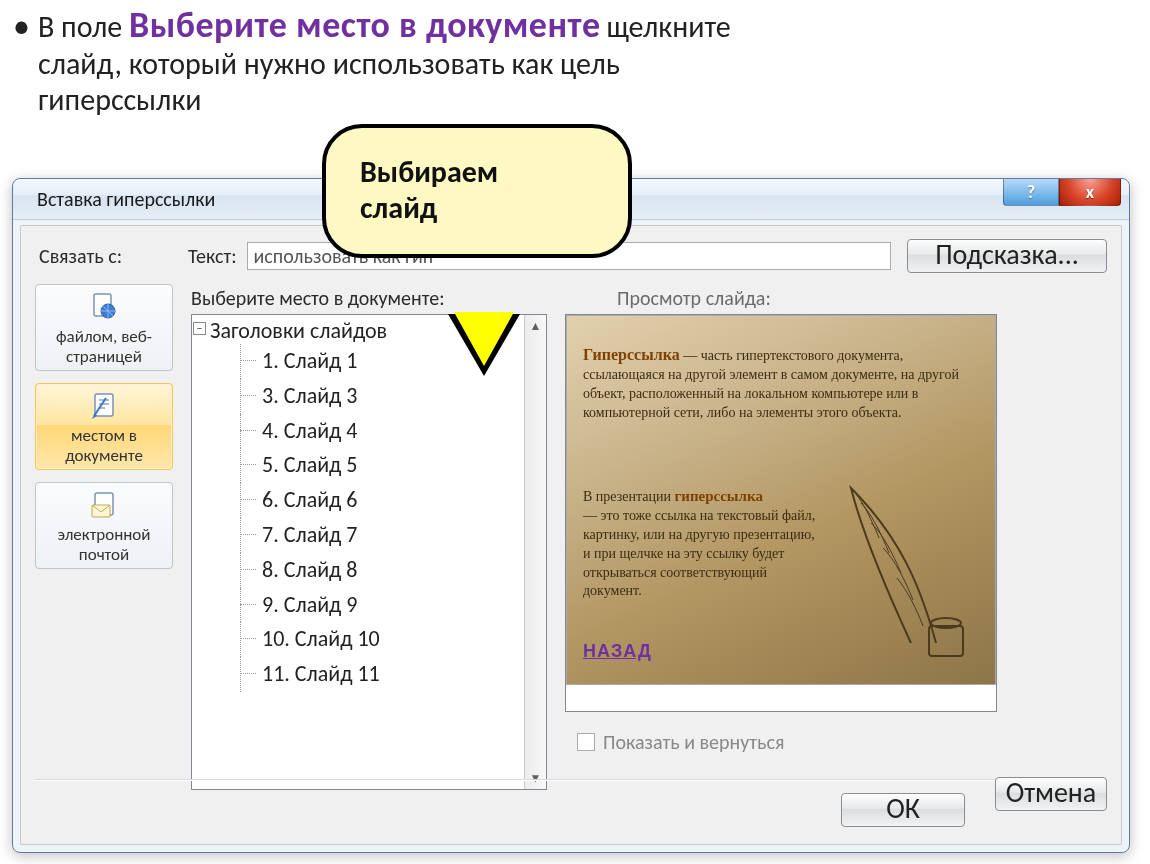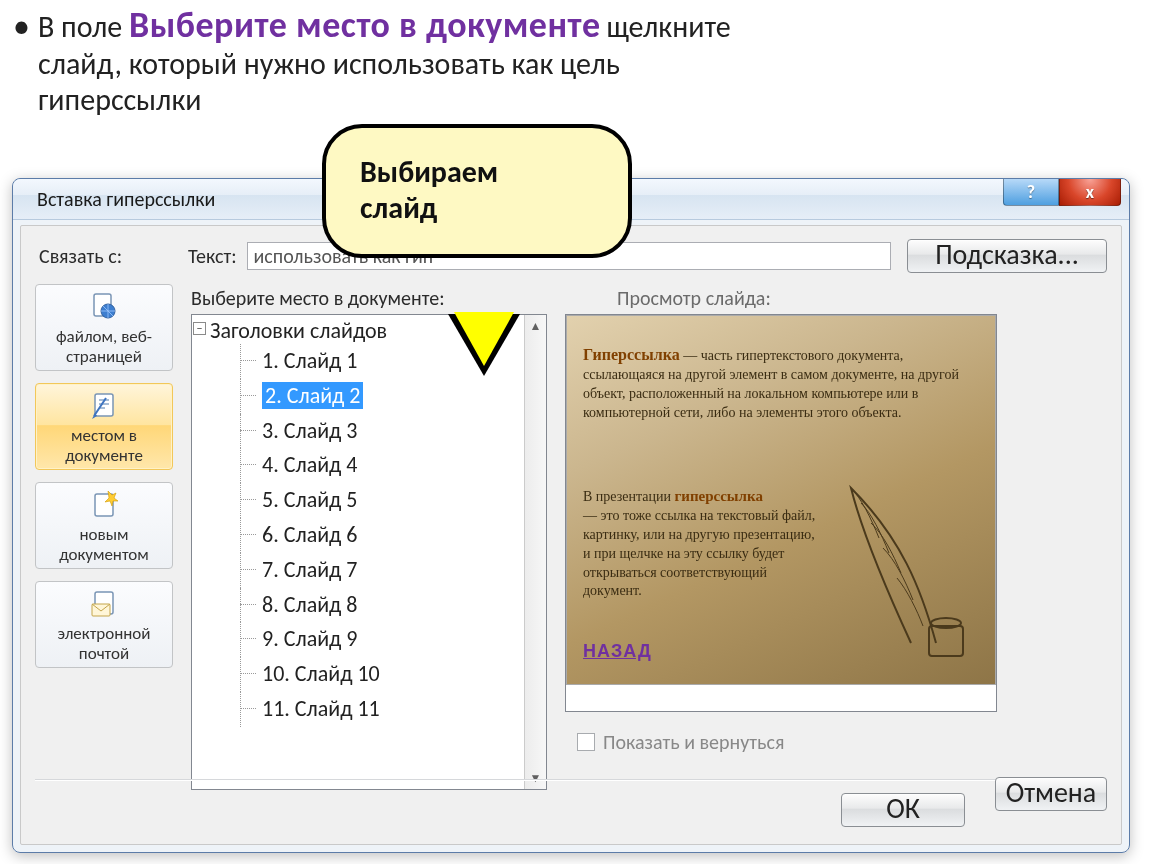--- a/index.html
+++ b/index.html
@@ -416,29 +416,20 @@
           <rect x="7" y="4" width="18" height="22" rx="2" fill="#fff" stroke="#7a95b5" stroke-width="1.5"></rect>
           <path d="M11 10h10M11 14h10M11 18h6" stroke="#8aa8c9" stroke-width="1.3"></path>
           <path d="M6 26c6-9 6-9 12-18" stroke="#3e74c0" stroke-width="2" fill="none"></path>
           <polygon points="4,29 9,26 7,23" fill="#3e74c0"></polygon>
         </svg>
         <div>
           <span>местом в</span><br><span>документе</span>
         </div>
       </div>
 
-      <div class="side-item">
-        <svg class="side-icon" viewBox="0 0 32 32">
-          <rect x="7" y="5" width="18" height="22" rx="2" fill="#fff" stroke="#7a95b5" stroke-width="1.5"></rect>
-          <polygon points="20,2 24,6 28,4 26,9 30,12 25,12 24,17 22,12 17,13 21,9 20,2" fill="#ffcc33" stroke="#d19a00" stroke-width="0.6"></polygon>
-        </svg>
-        <div>
-          <span>новым</span><br><span>документом</span>
-        </div>
-      </div>
 
       <div class="side-item">
         <svg class="side-icon" viewBox="0 0 32 32">
           <rect x="7" y="4" width="18" height="22" rx="2" fill="#fff" stroke="#7a95b5" stroke-width="1.5"></rect>
           <rect x="4" y="16" width="18" height="12" rx="1" fill="#fff6d8" stroke="#c4a54a"></rect>
           <path d="M4 16l9 7 9-7" fill="none" stroke="#c4a54a"></path>
         </svg>
         <div>
           <span>электронной</span><br><span>почтой</span>
         </div>
@@ -446,21 +437,20 @@
     </div>
 
     <div class="mid-label">Выберите место в документе:</div>
     <div class="tree-box">
       <div class="tree">
         <div class="root">
           <div class="expander">−</div>
           <span>Заголовки слайдов</span>
           <ul id="tree-children">
               <li><span class="t">1. Слайд 1</span></li>
-              <li class="sel"><span class="t">2. Слайд 2</span></li>
               <li><span class="t">3. Слайд 3</span></li>
               <li><span class="t">4. Слайд 4</span></li>
               <li><span class="t">5. Слайд 5</span></li>
               <li><span class="t">6. Слайд 6</span></li>
               <li><span class="t">7. Слайд 7</span></li>
               <li><span class="t">8. Слайд 8</span></li>
               <li><span class="t">9. Слайд 9</span></li>
               <li><span class="t">10. Слайд 10</span></li>
               <li><span class="t">11. Слайд 11</span></li>
             </ul>

